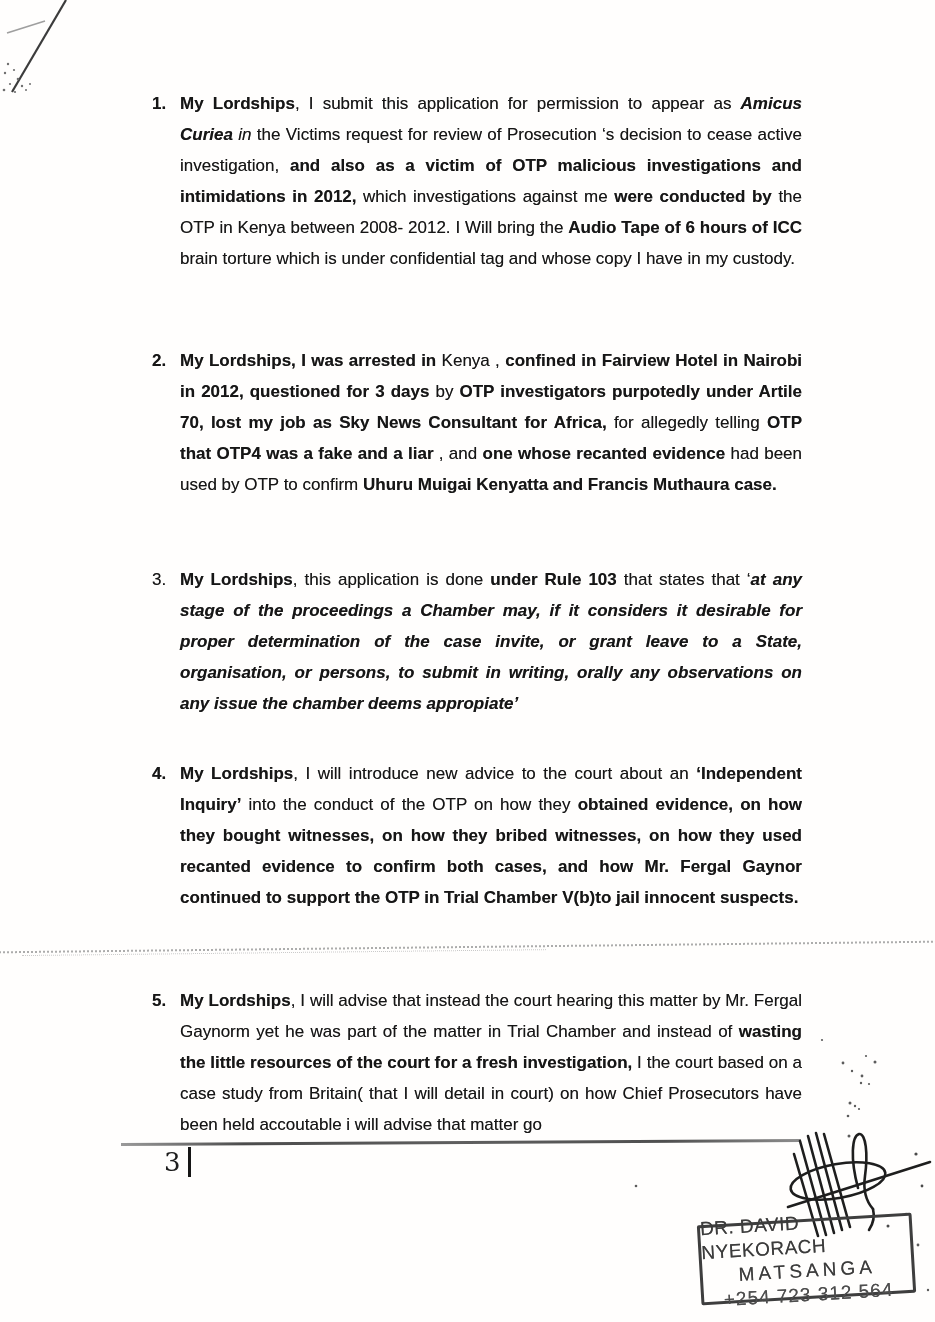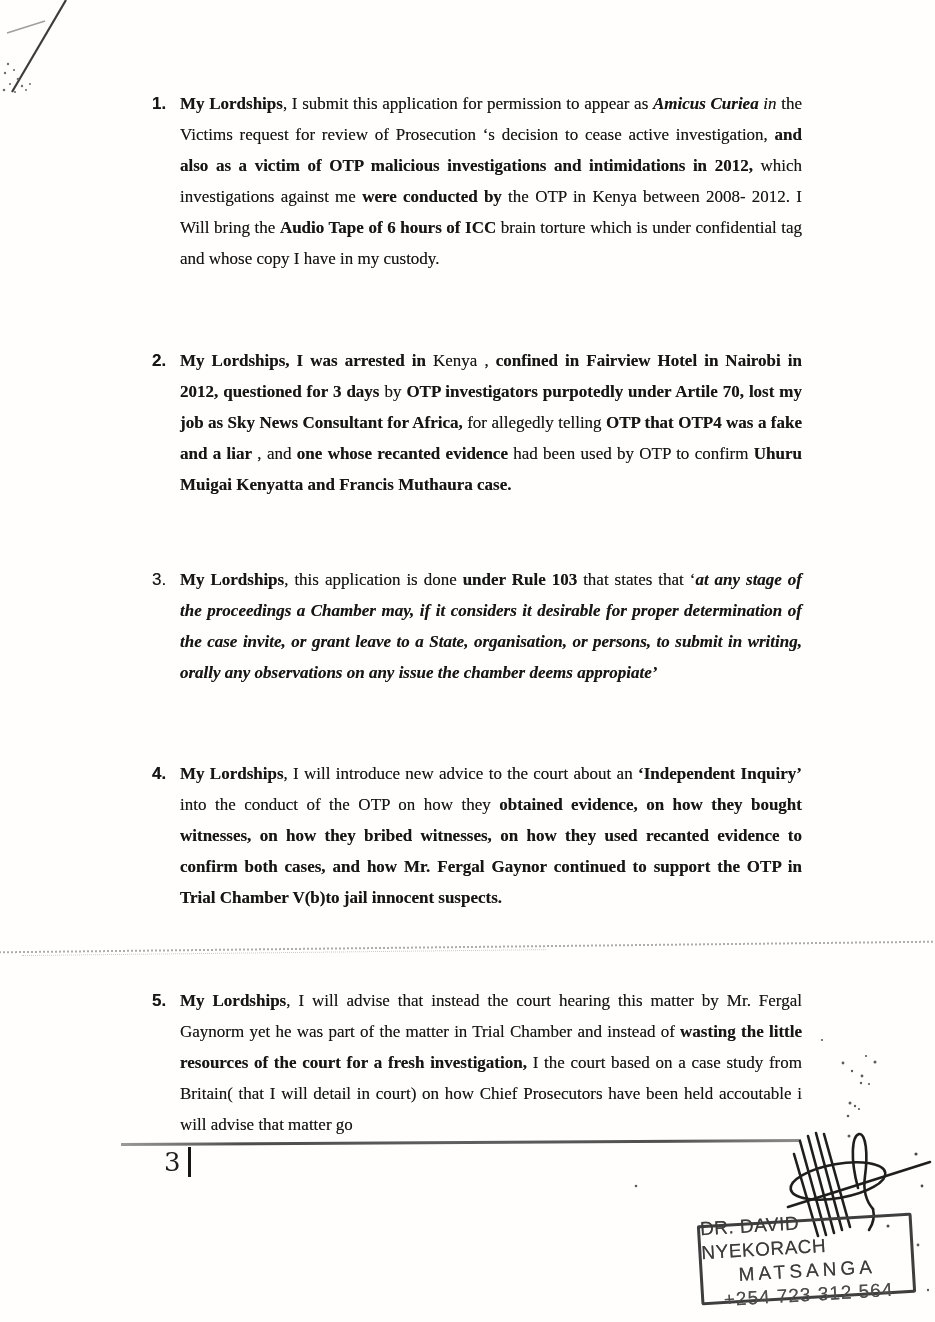--- a/index.html
+++ b/index.html
@@ -12,21 +12,21 @@
     overflow:hidden;
   }
   
   .para{
     position:absolute;left:152px;width:650px;
     display:flex;
     font-size:17px;line-height:31px;
     text-shadow:0 0 .5px rgba(0,0,0,.5);
   }
   .pnum{flex:0 0 28px;}
-  .pbody{flex:1;text-align:justify;font-family:Liberation Serif, serif;}
+  .pbody{flex:1;text-align:justify;}
   .b{font-weight:bold;}
   .i{font-style:italic;}
   #paragraph-list .para:nth-child(1){top:88px;}
   #paragraph-list .para:nth-child(2){top:345px;}
   #paragraph-list .para:nth-child(3){top:564px;}
   #paragraph-list .para:nth-child(4){top:758px;}
   #paragraph-list .para:nth-child(5){top:985px;}
 
   
   .dotted-divider{

